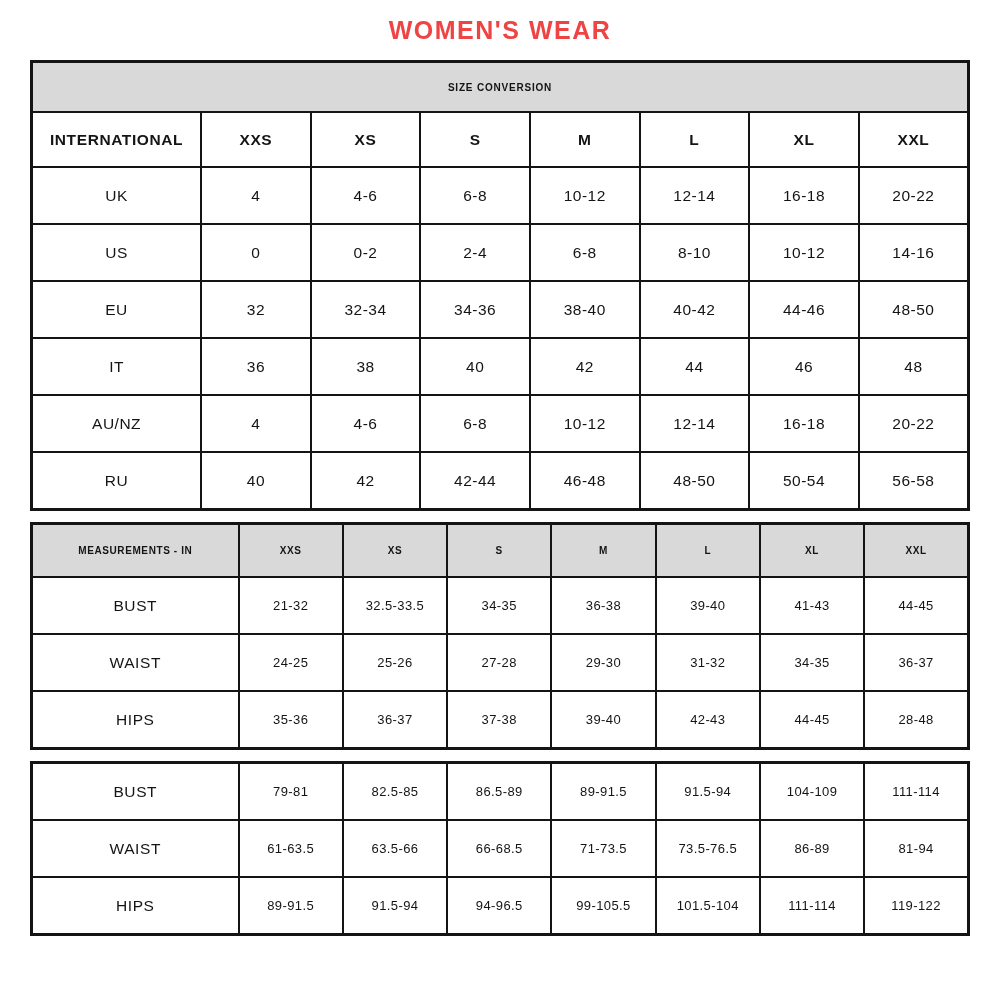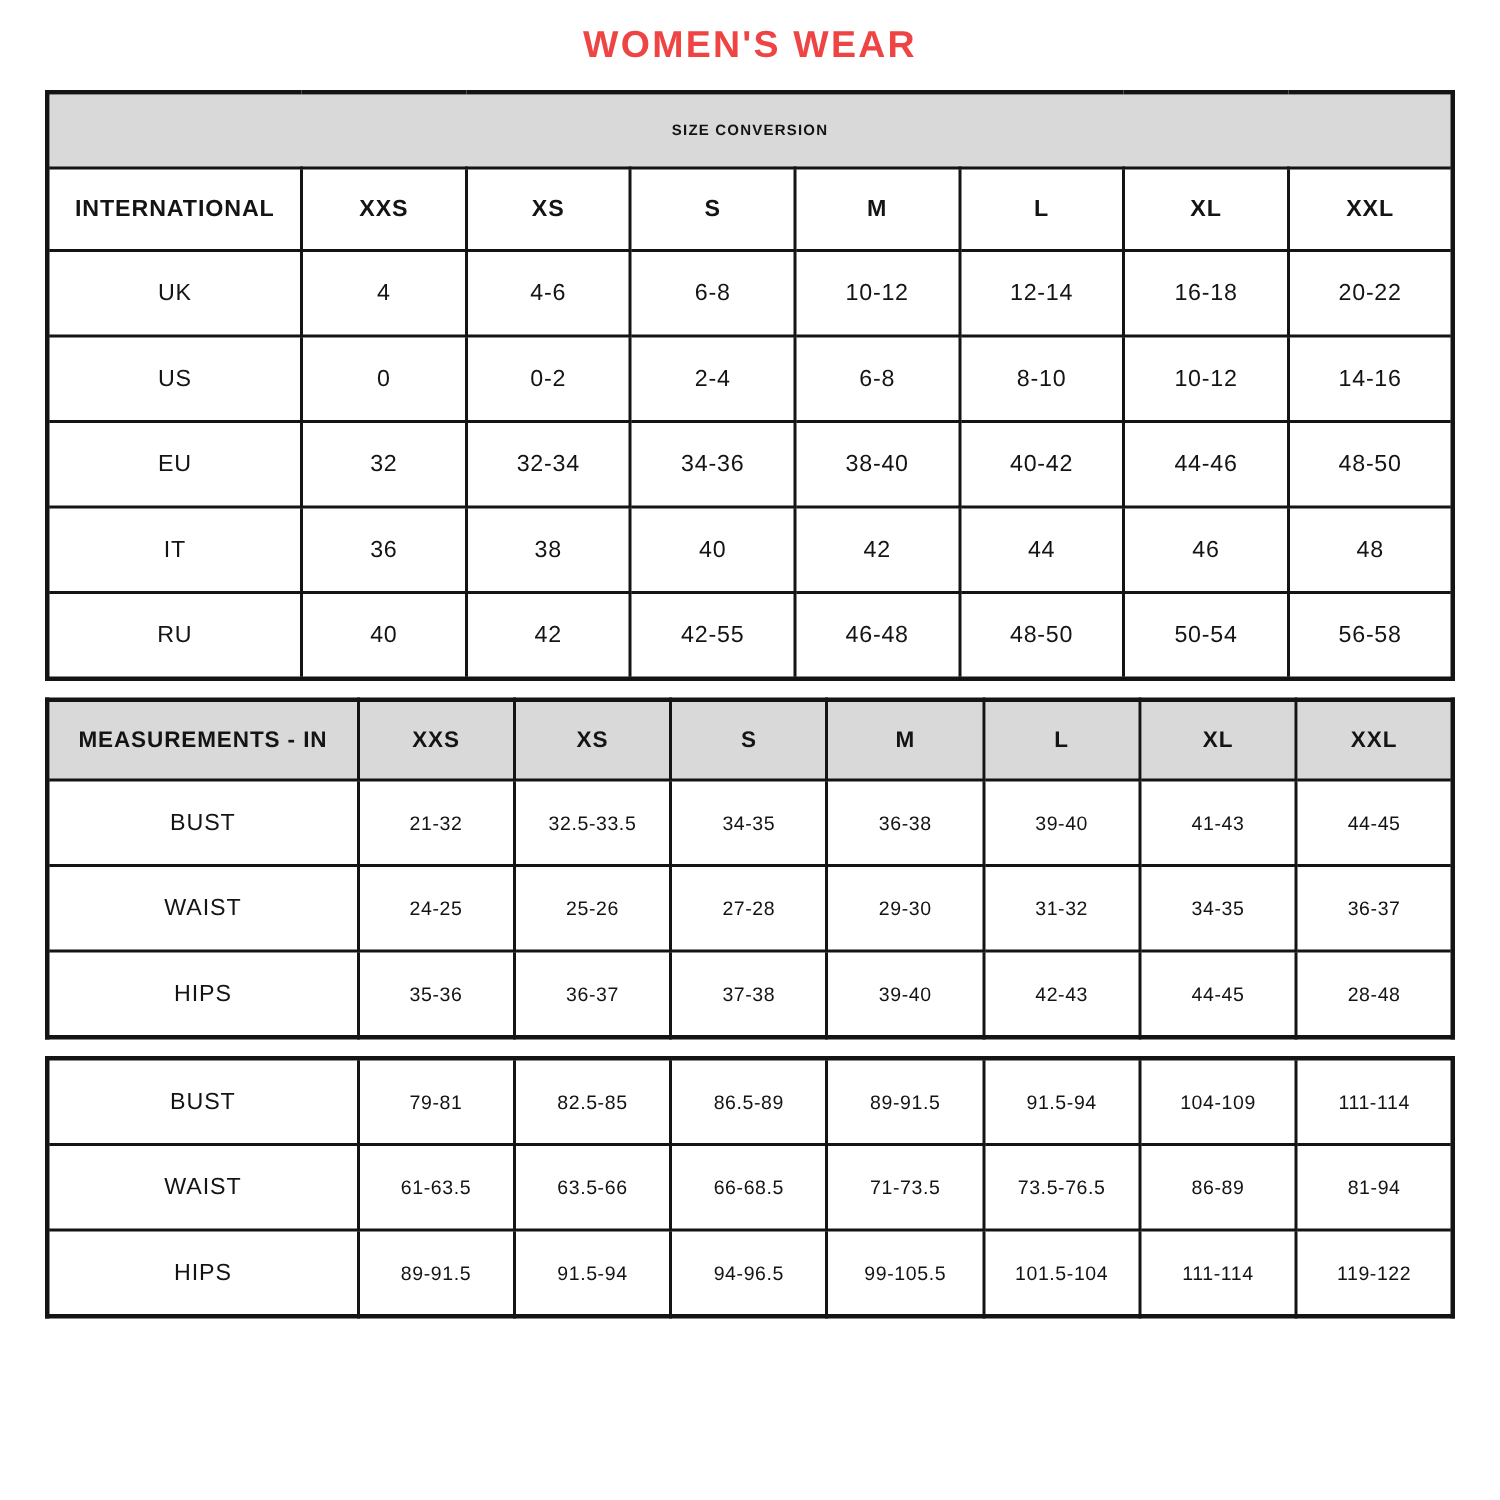--- a/index.html
+++ b/index.html
@@ -57,21 +57,21 @@
   .t1 td {
     height: 55px;
     font-size: 15.5px;
     letter-spacing: 0.5px;
   }
   
   .t2 th.hdr {
     height: 51px;
     background: #d9d9d9;
     font-weight: bold;
-    font-size: 15px;
+    font-size: 10px;
     letter-spacing: 0.6px;
   }
   .t2 td {
     height: 55px;
     font-size: 13px;
     letter-spacing: 0.4px;
   }
   .t2 td.rowlabel {
     font-size: 15.5px;
     letter-spacing: 0.6px;
@@ -143,24 +143,34 @@
         <td>IT</td>
         <td>36</td>
         <td>38</td>
         <td>40</td>
         <td>42</td>
         <td>44</td>
         <td>46</td>
         <td>48</td>
       </tr>
       <tr>
+        <td>AU/NZ</td>
+        <td>4</td>
+        <td>4-6</td>
+        <td>6-8</td>
+        <td>10-12</td>
+        <td>12-14</td>
+        <td>16-18</td>
+        <td>20-22</td>
+      </tr>
+      <tr>
         <td>RU</td>
         <td>40</td>
         <td>42</td>
-        <td>42-55</td>
+        <td>42-44</td>
         <td>46-48</td>
         <td>48-50</td>
         <td>50-54</td>
         <td>56-58</td>
       </tr>
     </tbody>
   </table>
 
   <table class="t2">
     <colgroup>

